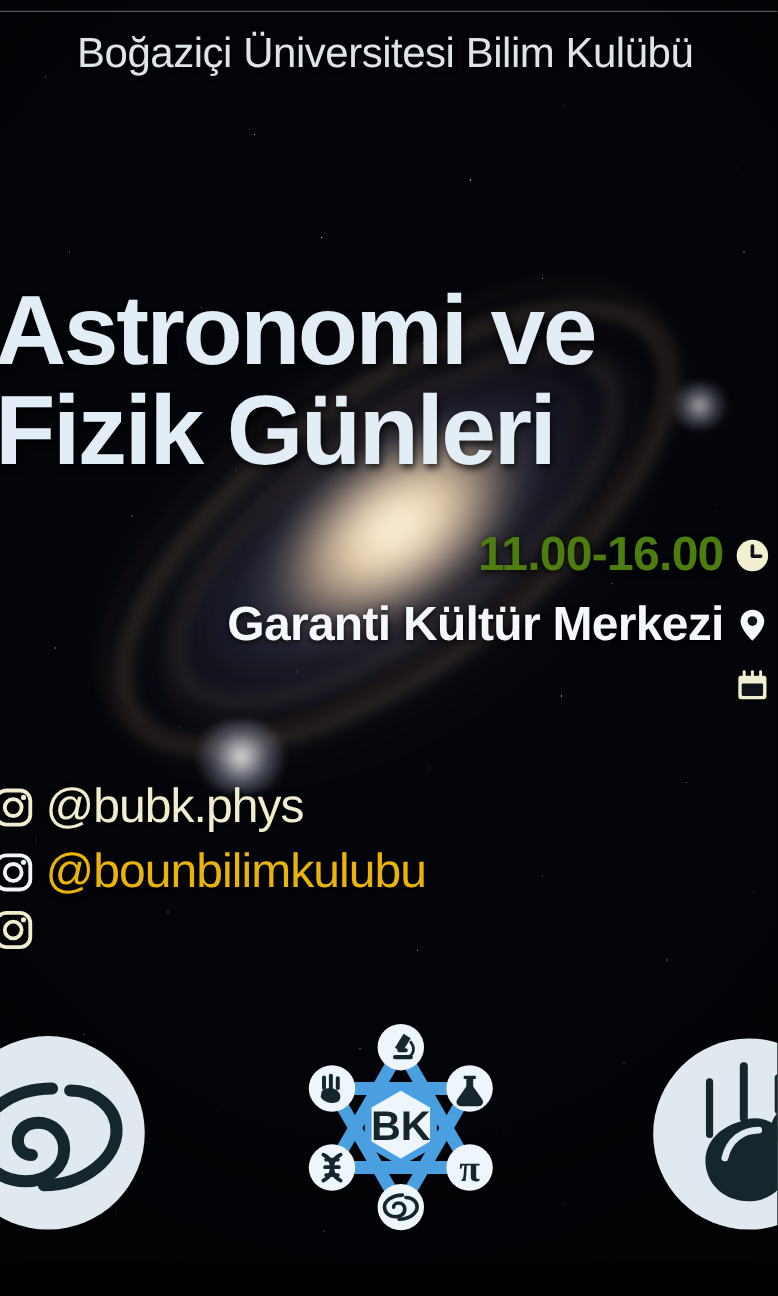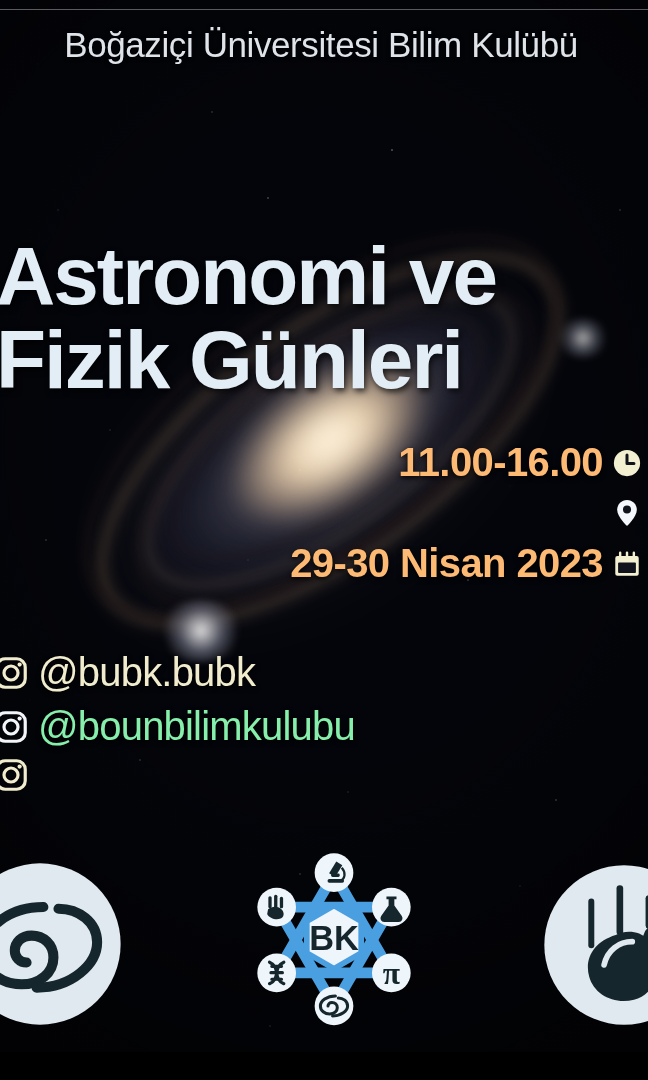--- a/index.html
+++ b/index.html
@@ -228,21 +228,21 @@
     gap:9px;
     margin-bottom:13px;
     white-space:nowrap;
   }
   .info-text {
     font-size:40px;
     font-weight:700;
     letter-spacing:-0.6px;
     text-shadow:0 2px 5px rgba(0,0,0,.85);
   }
-  .info-row.cream .info-text { color:#fdba74; }
+  .info-row.cream .info-text { color:#4d7c0f; }
   .info-row.white  .info-text { color:#f4f7fb; }
   .info-icon { width:30px; height:30px; flex:none; display:block; }
 
   
   .socials {
     position:absolute; left:-6px; top:650px;
     width:480px;
   }
   .social-row {
     display:flex;
@@ -251,21 +251,21 @@
     margin-bottom:9px;
     white-space:nowrap;
   }
   .social-handle {
     font-size:40px;
     font-weight:400;
     letter-spacing:-0.8px;
     text-shadow:0 2px 5px rgba(0,0,0,.85);
   }
   .social-row.cream .social-handle { color:#f0eccd; }
-  .social-row.white  .social-handle { color:#86efac; }
+  .social-row.white  .social-handle { color:#eab308; }
   .ig-icon { width:34px; height:34px; flex:none; display:block; }
 
   
   .logos { position:absolute; left:12px; top:852px; width:648px; height:190px; }
   .logo { position:absolute; }
   .logo-left   { left:-56px; top:8px;  width:168px; height:168px; }
   .logo-center { left:236px; top:0px;  width:172px; height:176px; }
   .logo-right  { left:524px; top:10px; width:176px; height:166px; }
 </style>
 </head>
@@ -307,48 +307,48 @@
 
       <div class="info-row cream">
         <span class="info-text">11.00-16.00</span>
         <svg class="info-icon" viewBox="0 0 32 32">
           <circle cx="16" cy="16" r="14" fill="#f3f0d2"></circle>
           <path d="M16 7.5 V16.6 H23.4" stroke="#10131c" stroke-width="3.2" stroke-linecap="round" stroke-linejoin="round" fill="none"></path>
         </svg>
       </div>
 
       <div class="info-row white">
+        <span class="info-text">Garanti Kültür Merkezi</span>
         <svg class="info-icon" viewBox="0 0 32 32">
           <path d="M16 2.2c-5.8 0-10.5 4.6-10.5 10.3 0 7.7 10.5 17.3 10.5 17.3s10.5-9.6 10.5-17.3C26.5 6.8 21.8 2.2 16 2.2z" fill="#f4f7fb"></path>
           <circle cx="16" cy="12.3" r="4.3" fill="#10131c"></circle>
         </svg>
       </div>
 
       <div class="info-row cream">
-        <span class="info-text">29-30 Nisan 2023</span>
         <svg class="info-icon" viewBox="0 0 32 32">
           <rect x="3.5" y="7.5" width="25" height="21" rx="2.2" fill="#f3f0d2"></rect>
           <rect x="6.5" y="14.5" width="19" height="11" rx="1" fill="#10131c"></rect>
           <rect x="7.4" y="2.6" width="2.6" height="6.4" rx="1.3" fill="#f3f0d2"></rect>
           <rect x="14.7" y="2.6" width="2.6" height="6.4" rx="1.3" fill="#f3f0d2"></rect>
           <rect x="22" y="2.6" width="2.6" height="6.4" rx="1.3" fill="#f3f0d2"></rect>
         </svg>
       </div>
 
     </div>
 
     <div class="socials">
 
       <div class="social-row cream">
         <svg class="ig-icon" viewBox="0 0 32 32">
           <rect x="2.6" y="2.6" width="26.8" height="26.8" rx="8" fill="none" stroke="#f0eccd" stroke-width="3"></rect>
           <circle cx="16" cy="16" r="6.6" fill="none" stroke="#f0eccd" stroke-width="3"></circle>
           <circle cx="24.1" cy="8" r="2" fill="#f0eccd"></circle>
         </svg>
-        <span class="social-handle">@bubk.bubk</span>
+        <span class="social-handle">@bubk.phys</span>
       </div>
 
       <div class="social-row white">
         <svg class="ig-icon" viewBox="0 0 32 32">
           <rect x="2.6" y="2.6" width="26.8" height="26.8" rx="8" fill="none" stroke="#f2f6fa" stroke-width="3"></rect>
           <circle cx="16" cy="16" r="6.6" fill="none" stroke="#f2f6fa" stroke-width="3"></circle>
           <circle cx="24.1" cy="8" r="2" fill="#f2f6fa"></circle>
         </svg>
         <span class="social-handle">@bounbilimkulubu</span>
       </div>

